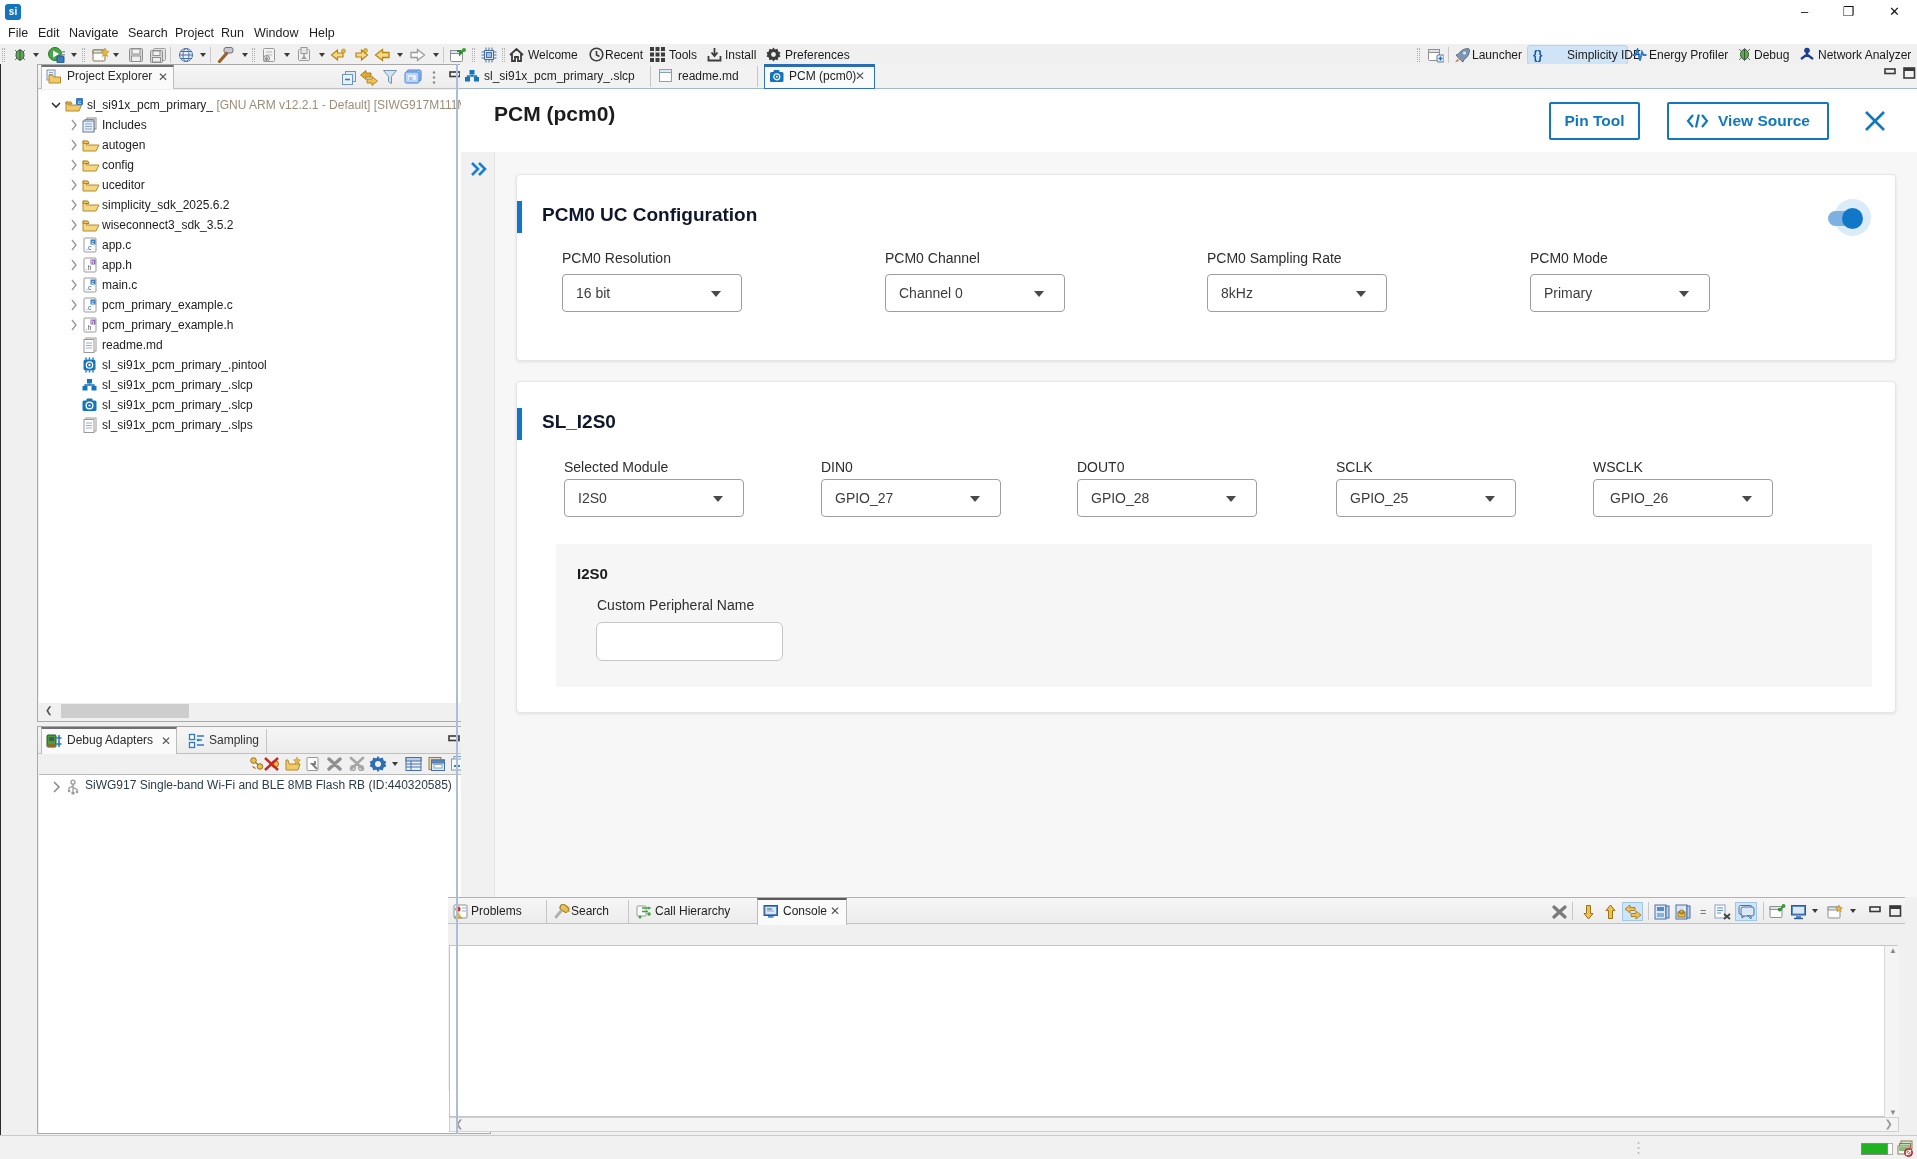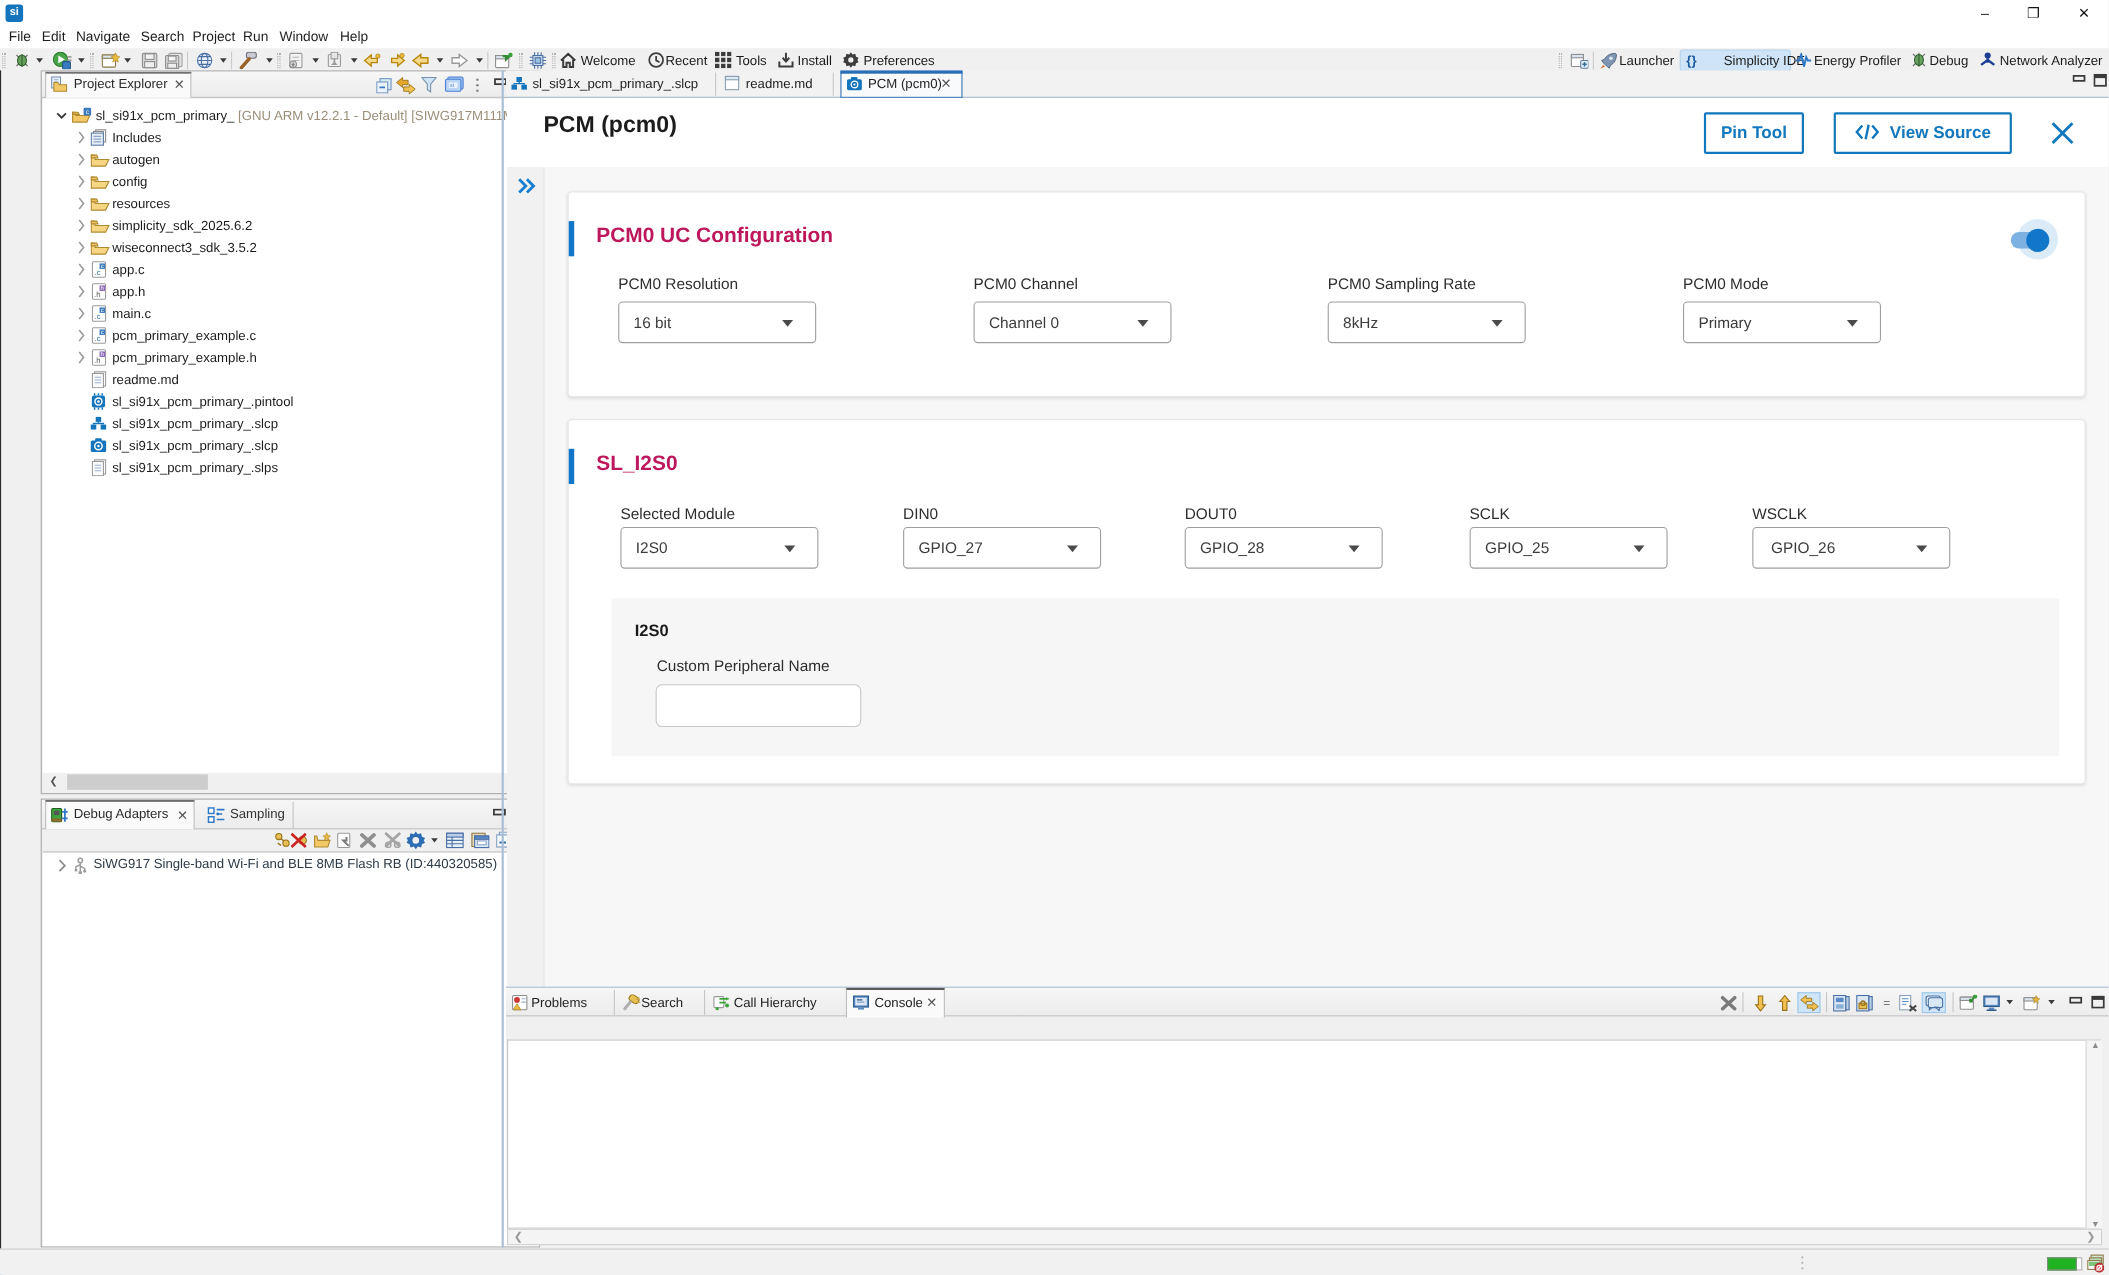--- a/index.html
+++ b/index.html
@@ -40,27 +40,27 @@
 
 #edtabs { position:absolute; left:460px; top:64px; width:1457px; height:25px; background:#f2f2f2; border-bottom:1px solid #9fb6ce; }
 .edtab { position:absolute; top:0; height:24px; font-size:12px; color:#1e1e1e; }
 #edheader { position:absolute; left:461px; top:89px; width:1456px; height:63px; background:#fff; }
 #pcmtitle { position:absolute; left:33px; top:13px; font-size:21px; font-weight:bold; color:#1c1c1c; }
 .bluebtn { position:absolute; height:38px; border:2px solid #1278be; border-radius:2px; color:#1278be; font-size:15.5px; font-weight:bold; text-align:center; background:#fff; }
 #edcontent { position:absolute; left:461px; top:152px; width:1456px; height:745px; background:#f7f7f7; }
 #edstrip { position:absolute; left:461px; top:152px; width:34px; height:745px; background:#f1f1f1; border-right:1px solid #e4e4e4; }
 .card { position:absolute; left:516px; width:1380px; background:#fff; border:1px solid #e6e6e6; border-radius:4px; box-shadow:0 1px 3px rgba(0,0,0,0.10); }
 .accent { position:absolute; left:0; width:5px; background:#1176c8; }
-.cardtitle { position:absolute; left:25px; font-size:19px; font-weight:bold; color:#be185d; }
+.cardtitle { position:absolute; left:25px; font-size:19px; font-weight:bold; color:#0f172a; }
 .flabel { position:absolute; font-size:14px; color:#2d2d2d; }
 .dropdown { position:absolute; width:180px; height:38px; border:1px solid #9e9e9e; border-radius:4px; background:#fff; font-size:14px; color:#3c3c3c; line-height:36px; padding-left:13px; }
 .dd-caret { position:absolute; right:20px; top:16px; width:0; height:0; border-left:5.5px solid transparent; border-right:5.5px solid transparent; border-top:6.5px solid #4a4a4a; }
 
 
-#console { position:absolute; left:460px; top:897px; width:1457px; height:194px; background:#f0f0f0; border-top:1px solid #9fb6ce; }
+#console { position:absolute; left:448px; top:897px; width:1457px; height:194px; background:#f0f0f0; border-top:1px solid #9fb6ce; }
 .ctab { position:absolute; top:1px; height:25px; font-size:12px; color:#222; }
 
 
 #statusbar { position:absolute; left:0; top:1135px; width:1917px; height:24px; background:#f1f1f1; border-top:1px solid #c9c9c9; }
 </style>
 </head>
 <body>
 
 <div id="titlebar">
   <div id="si-logo">si</div>
@@ -451,21 +451,21 @@
         <svg width="12" height="16">
           <path d="M4 3 L8 8 L4 13" fill="none" stroke="#9a9a9a" stroke-width="1.4"></path>
         </svg>
       </span>
     <span class="abs" style="left:44px;top:2px;">
         <svg width="18" height="16">
           <path d="M1 4 L1 14 L14 14 L17 8 L4.5 8 L3.5 4 Z" fill="#f6d683" stroke="#b08a30"></path>
           <path d="M1 4 L6 4 L7 6.5 L1 6.5 Z" fill="#eec25f" stroke="#b08a30"></path>
         </svg>
       </span>
-    <span class="abs" style="left:64px;">resources</span>
+    <span class="abs" style="left:64px;">uceditor</span>
   </div>
   <div class="trow" style="left:0;top:130px;">
     <span class="abs chev" style="left:30px;top:2px;">
         <svg width="12" height="16">
           <path d="M4 3 L8 8 L4 13" fill="none" stroke="#9a9a9a" stroke-width="1.4"></path>
         </svg>
       </span>
     <span class="abs" style="left:44px;top:2px;">
         <svg width="18" height="16">
           <path d="M1 4 L1 14 L14 14 L17 8 L4.5 8 L3.5 4 Z" fill="#f6d683" stroke="#b08a30"></path>

